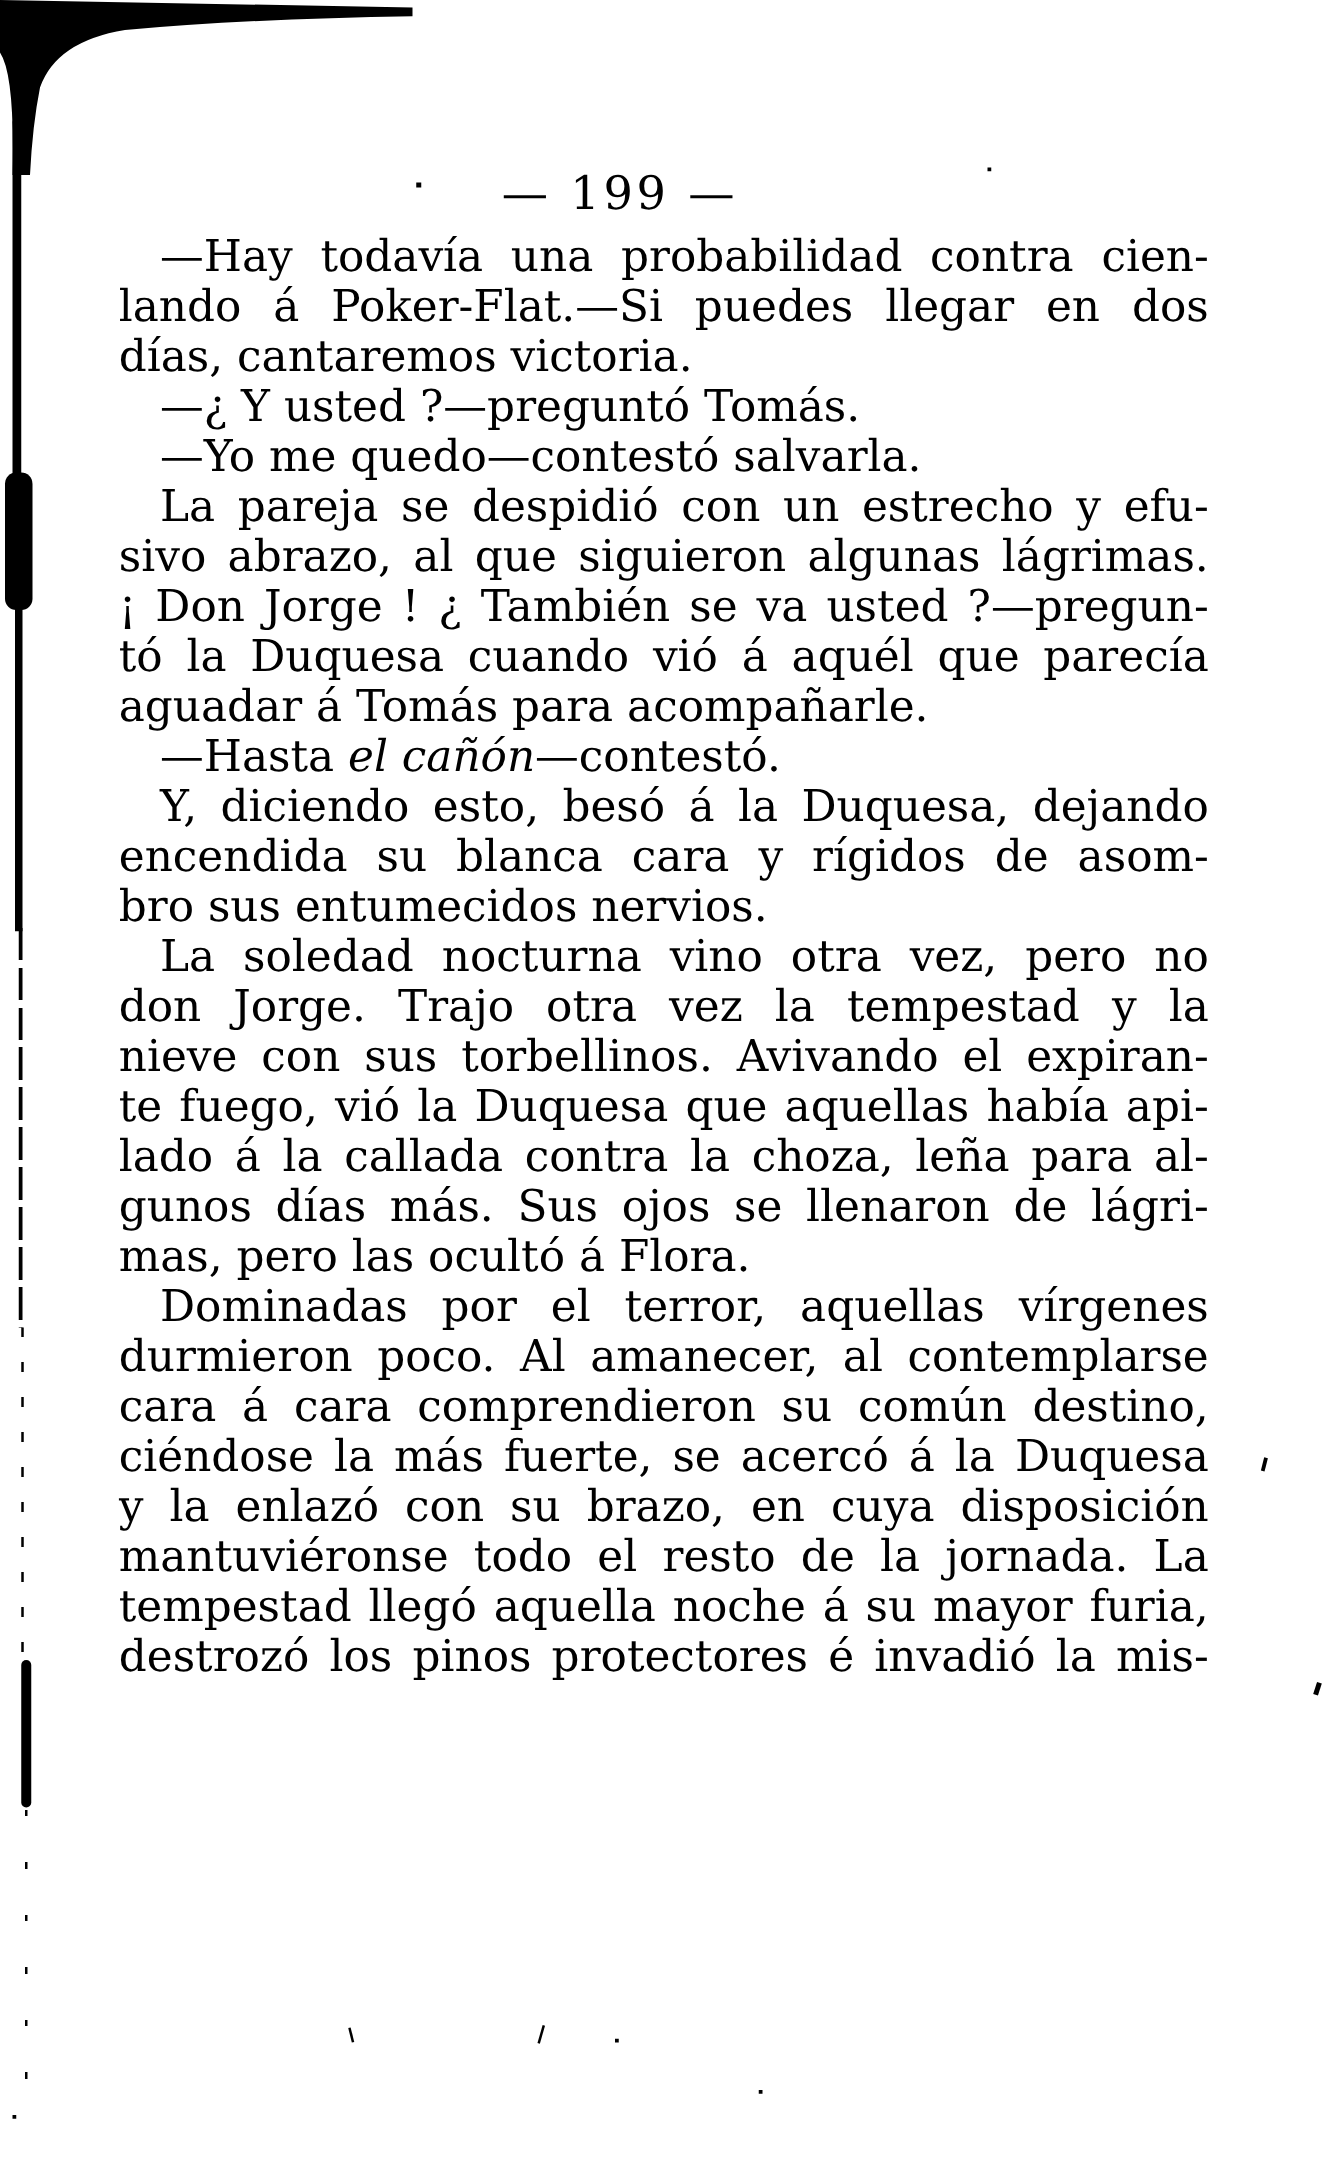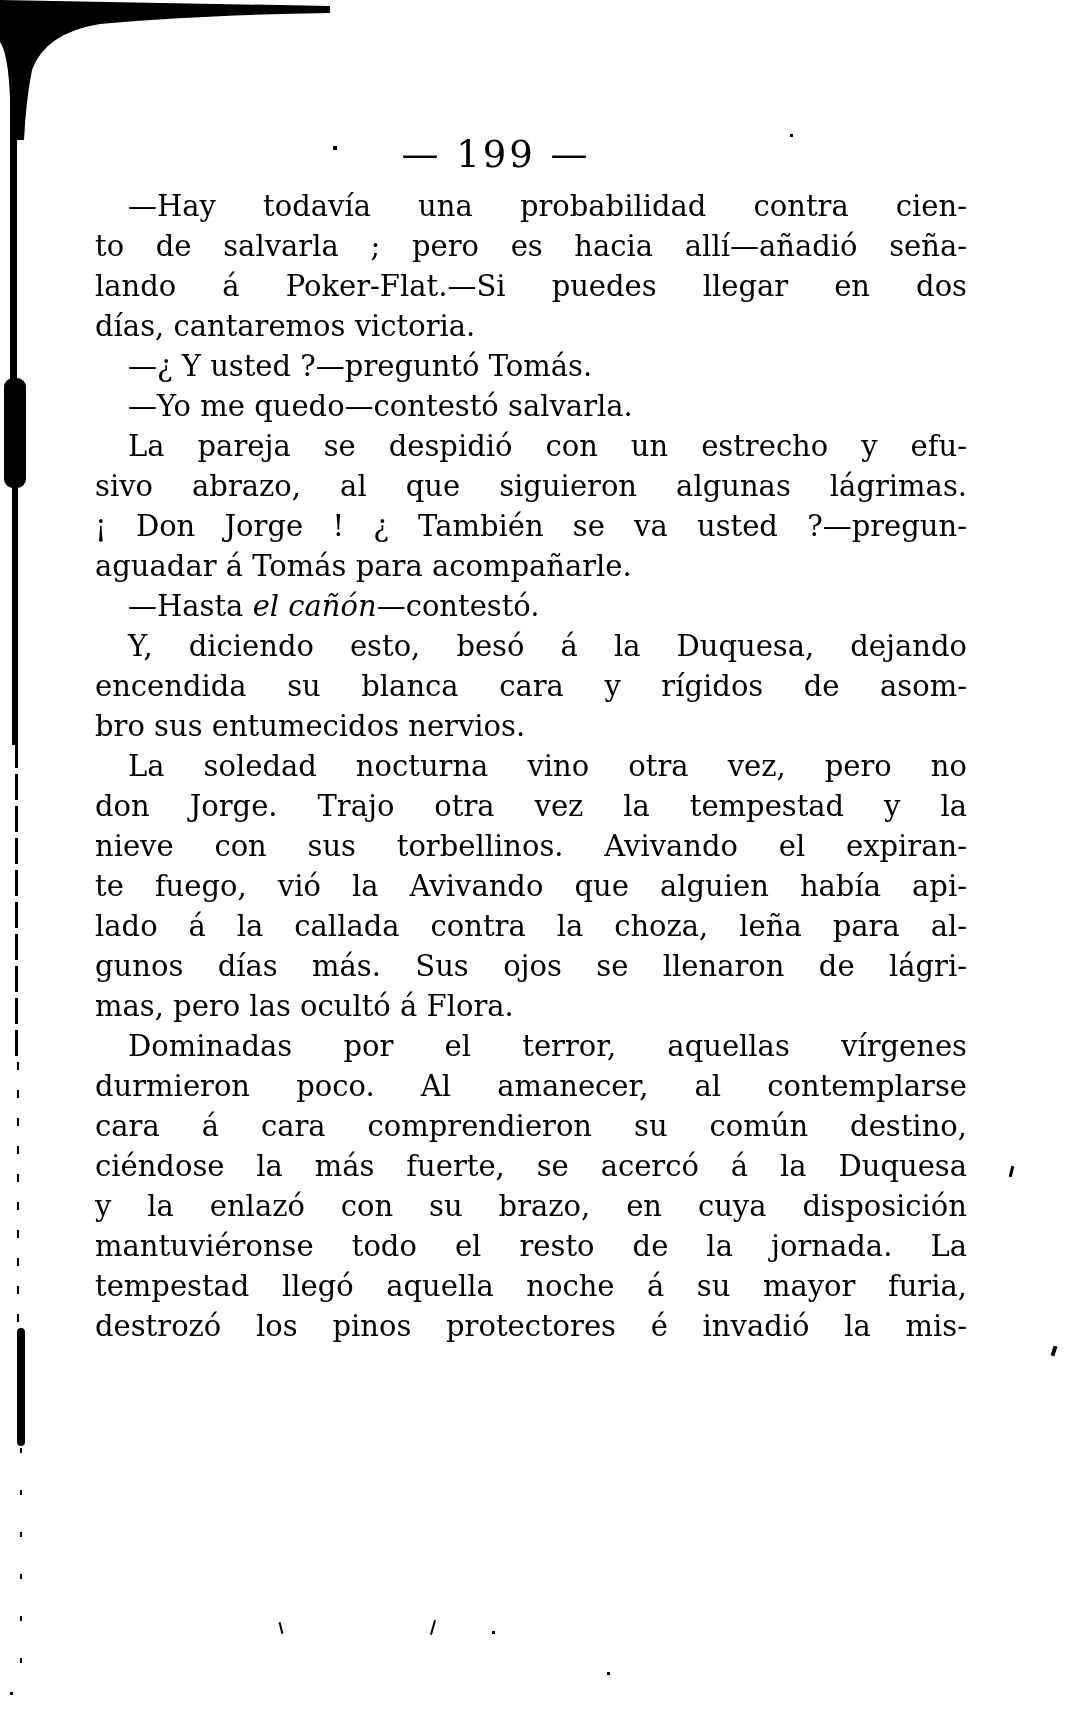--- a/index.html
+++ b/index.html
@@ -20,21 +20,21 @@
     text-align: center;
     font-size: 37px;
     letter-spacing: 3px;
     white-space: nowrap;
   }
   .text-block {
     position: absolute;
     left: 95px;
     top: 186px;
     width: 872px;
-    font-size: 29px;
+    font-size: 35px;
     line-height: 40px;
   }
   .line { height: 40px; overflow: hidden; white-space: nowrap; }
   .line.j { text-align: justify; text-align-last: justify; white-space: normal; }
   .indent { text-indent: 33px; }
   .it { font-style: italic; text-align: center; }
 
   
   .corner-svg { position: absolute; left: 0; top: 0; }
   .edge { position: absolute; background: #000; }
@@ -58,43 +58,43 @@
   <div class="edge dash1" style="left:15px; top:742px; width:3px; height:320px;"></div>
   <div class="edge dash2" style="left:17px; top:1062px; width:2px; height:265px;"></div>
   <div class="edge" style="left:17px; top:1328px; width:8px; height:118px; border-radius:4px;"></div>
   <div class="edge dash3" style="left:20px; top:1448px; width:2px; height:240px;"></div>
 
   <div class="header">— 199 —</div>
 
   <div class="text-block">
 
     <div class="line indent j">—Hay todavía una probabilidad contra cien-</div>
-    <div class="line j">to de salvarla ; pero es hacia allí—añadió seña-</div>
     <div class="line j">lando á Poker-Flat.—Si puedes llegar en dos</div>
     <div class="line">días, cantaremos victoria.</div>
 
     <div class="line indent">—¿ Y usted ?—preguntó Tomás.</div>
 
     <div class="line indent">—Yo me quedo—contestó salvarla.</div>
 
     <div class="line indent j">La pareja se despidió con un estrecho y efu-</div>
     <div class="line j">sivo abrazo, al que siguieron algunas lágrimas.</div>
     <div class="line j">¡ Don Jorge ! ¿ También se va usted ?—pregun-</div>
+    <div class="line j">tó la Duquesa cuando vió á aquél que parecía</div>
     <div class="line">aguadar á Tomás para acompañarle.</div>
 
     <div class="line indent"><span>—Hasta </span><span class="it">el cañón</span><span>—contestó.</span></div>
 
     <div class="line indent j">Y, diciendo esto, besó á la Duquesa, dejando</div>
     <div class="line j">encendida su blanca cara y rígidos de asom-</div>
     <div class="line">bro sus entumecidos nervios.</div>
 
     <div class="line indent j">La soledad nocturna vino otra vez, pero no</div>
     <div class="line j">don Jorge. Trajo otra vez la tempestad y la</div>
     <div class="line j">nieve con sus torbellinos. Avivando el expiran-</div>
-    <div class="line j">te fuego, vió la Avivando que alguien había api-</div>
+    <div class="line j">te fuego, vió la Duquesa que aquellas había api-</div>
     <div class="line j">lado á la callada contra la choza, leña para al-</div>
     <div class="line j">gunos días más. Sus ojos se llenaron de lágri-</div>
     <div class="line">mas, pero las ocultó á Flora.</div>
 
     <div class="line indent j">Dominadas por el terror, aquellas vírgenes</div>
     <div class="line j">durmieron poco. Al amanecer, al contemplarse</div>
     <div class="line j">cara á cara comprendieron su común destino,</div>
     <div class="line j">ciéndose la más fuerte, se acercó á la Duquesa</div>
     <div class="line j">y la enlazó con su brazo, en cuya disposición</div>
     <div class="line j">mantuviéronse todo el resto de la jornada. La</div>

